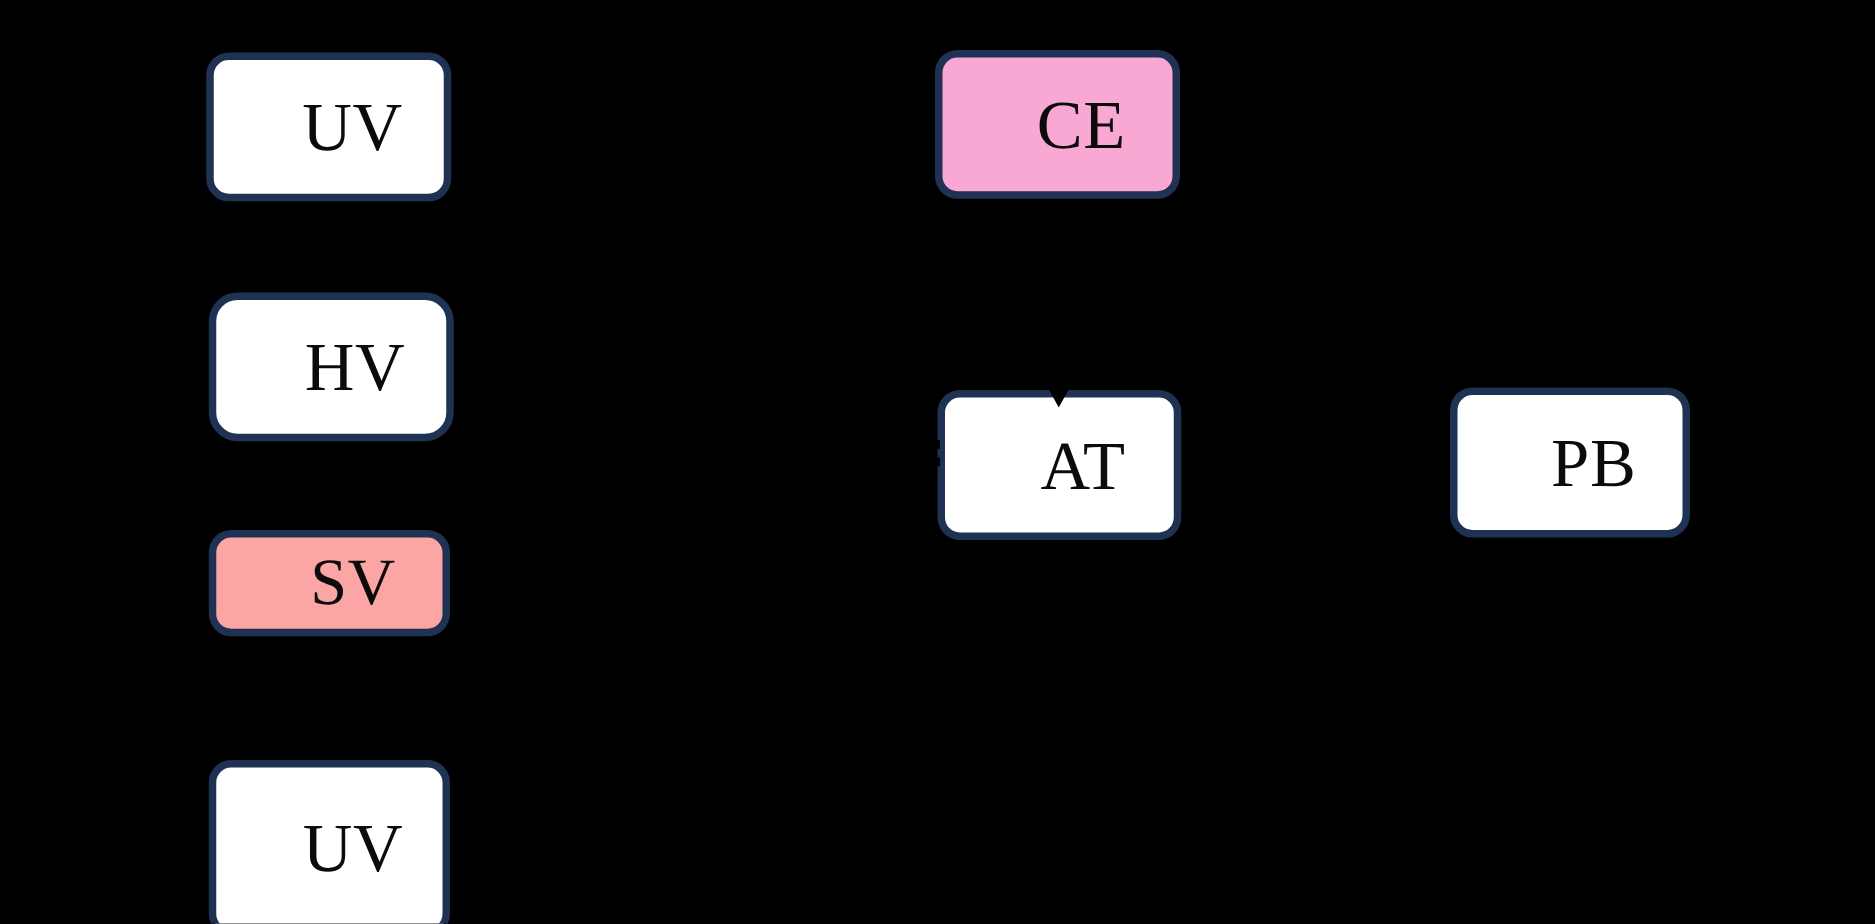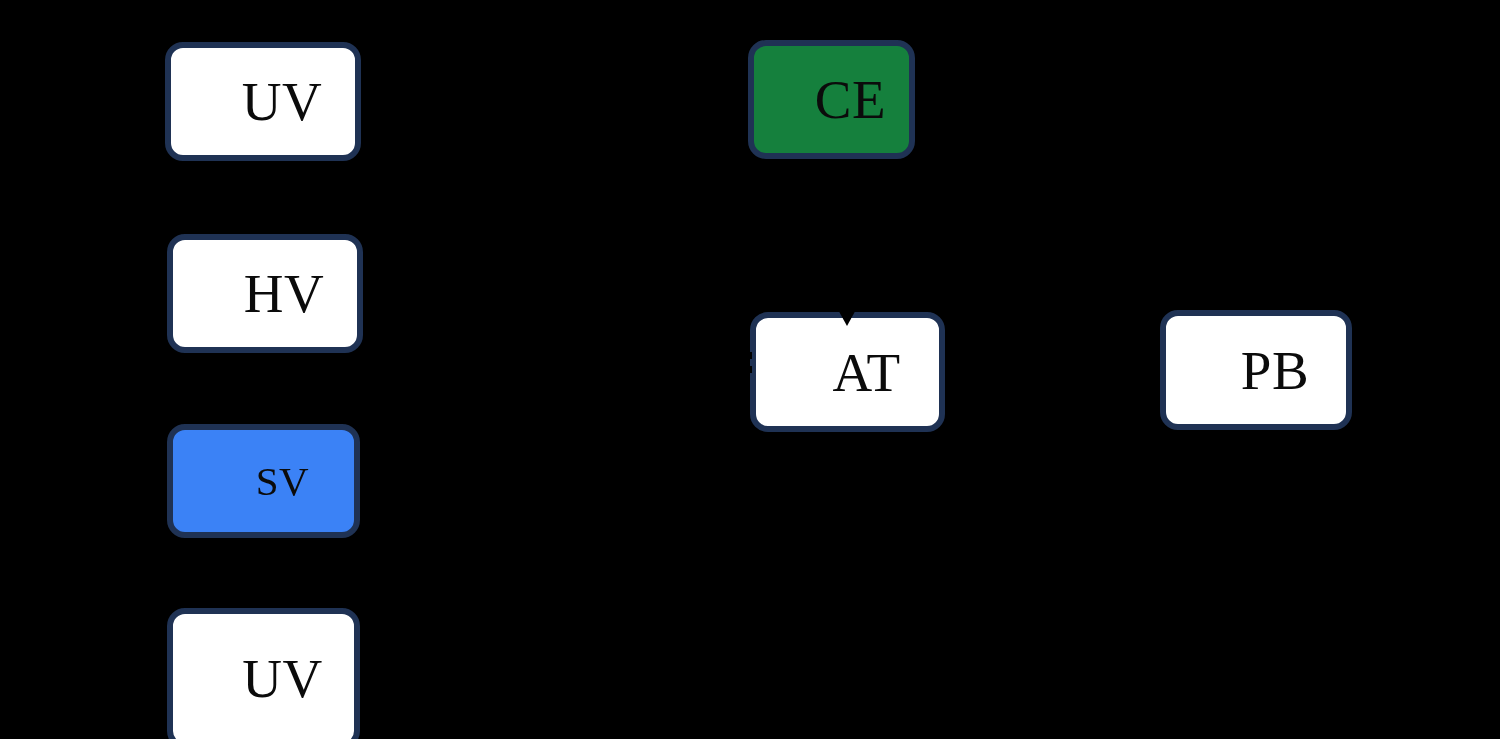--- a/index.html
+++ b/index.html
@@ -56,33 +56,33 @@
 </style>
 </head>
 <body style="background: rgb(0, 0, 0);">
 
 <div id="canvas" style="width: 1500px; height: 739px; background: rgb(0, 0, 0);">
 
   <div class="node" style="left: 165px; top: 42px; width: 196px; height: 119px; font-size: 55px; background: rgb(255, 255, 255); border-color: rgb(31, 50, 84); color: rgb(11, 11, 11);">
     <span class="node-label">UV</span>
   </div>
 
-  <div class="node" style="left: 167px; top: 234px; width: 196px; height: 119px; font-size: 55px; background: rgb(255, 255, 255); border-color: rgb(31, 50, 84); color: rgb(11, 11, 11);">
+  <div class="node" style="left: 167px; top: 234px; width: 196px; height: 119px; font-size: 55px; background: rgb(255, 255, 255); border-color: rgb(31, 50, 84); color: rgb(11, 11, 11); border-radius: 23px;">
     <span class="node-label">HV</span>
   </div>
 
-  <div class="node" style="left: 167px; top: 424px; width: 193px; height: 114px; font-size: 41px; background: #3b82f6; border-color: rgb(31, 50, 84); color: rgb(11, 11, 11);">
+  <div class="node" style="left: 167px; top: 424px; width: 193px; height: 85px; font-size: 53px; background: #fca5a5; border-color: rgb(31, 50, 84); color: rgb(11, 11, 11);">
     <span class="node-label">SV</span>
   </div>
 
   <div class="node" style="left: 167px; top: 608px; width: 193px; height: 141px; font-size: 55px; background: rgb(255, 255, 255); border-color: rgb(31, 50, 84); color: rgb(11, 11, 11);">
     <span class="node-label">UV</span>
   </div>
 
-  <div class="node" style="left: 748px; top: 40px; width: 167px; height: 119px; font-size: 55px; background: #15803d; border-color: rgb(31, 50, 84); color: rgb(11, 11, 11); align-items: center;">
+  <div class="node" style="left: 748px; top: 40px; width: 196px; height: 119px; font-size: 55px; background: #f9a8d4; border-color: rgb(31, 50, 84); color: rgb(11, 11, 11); align-items: center;">
     <span class="node-label">CE</span>
   </div>
 
   <div class="node" style="left: 1160px; top: 310px; width: 192px; height: 120px; font-size: 55px; background: rgb(255, 255, 255); border-color: rgb(31, 50, 84); color: rgb(11, 11, 11);">
     <span class="node-label">PB</span>
   </div>
 
   <div class="node" style="left: 750px; top: 312px; width: 195px; height: 120px; font-size: 55px; background: rgb(255, 255, 255); border-color: rgb(31, 50, 84); color: rgb(11, 11, 11);">
     <span class="node-label">AT</span>
   </div>

